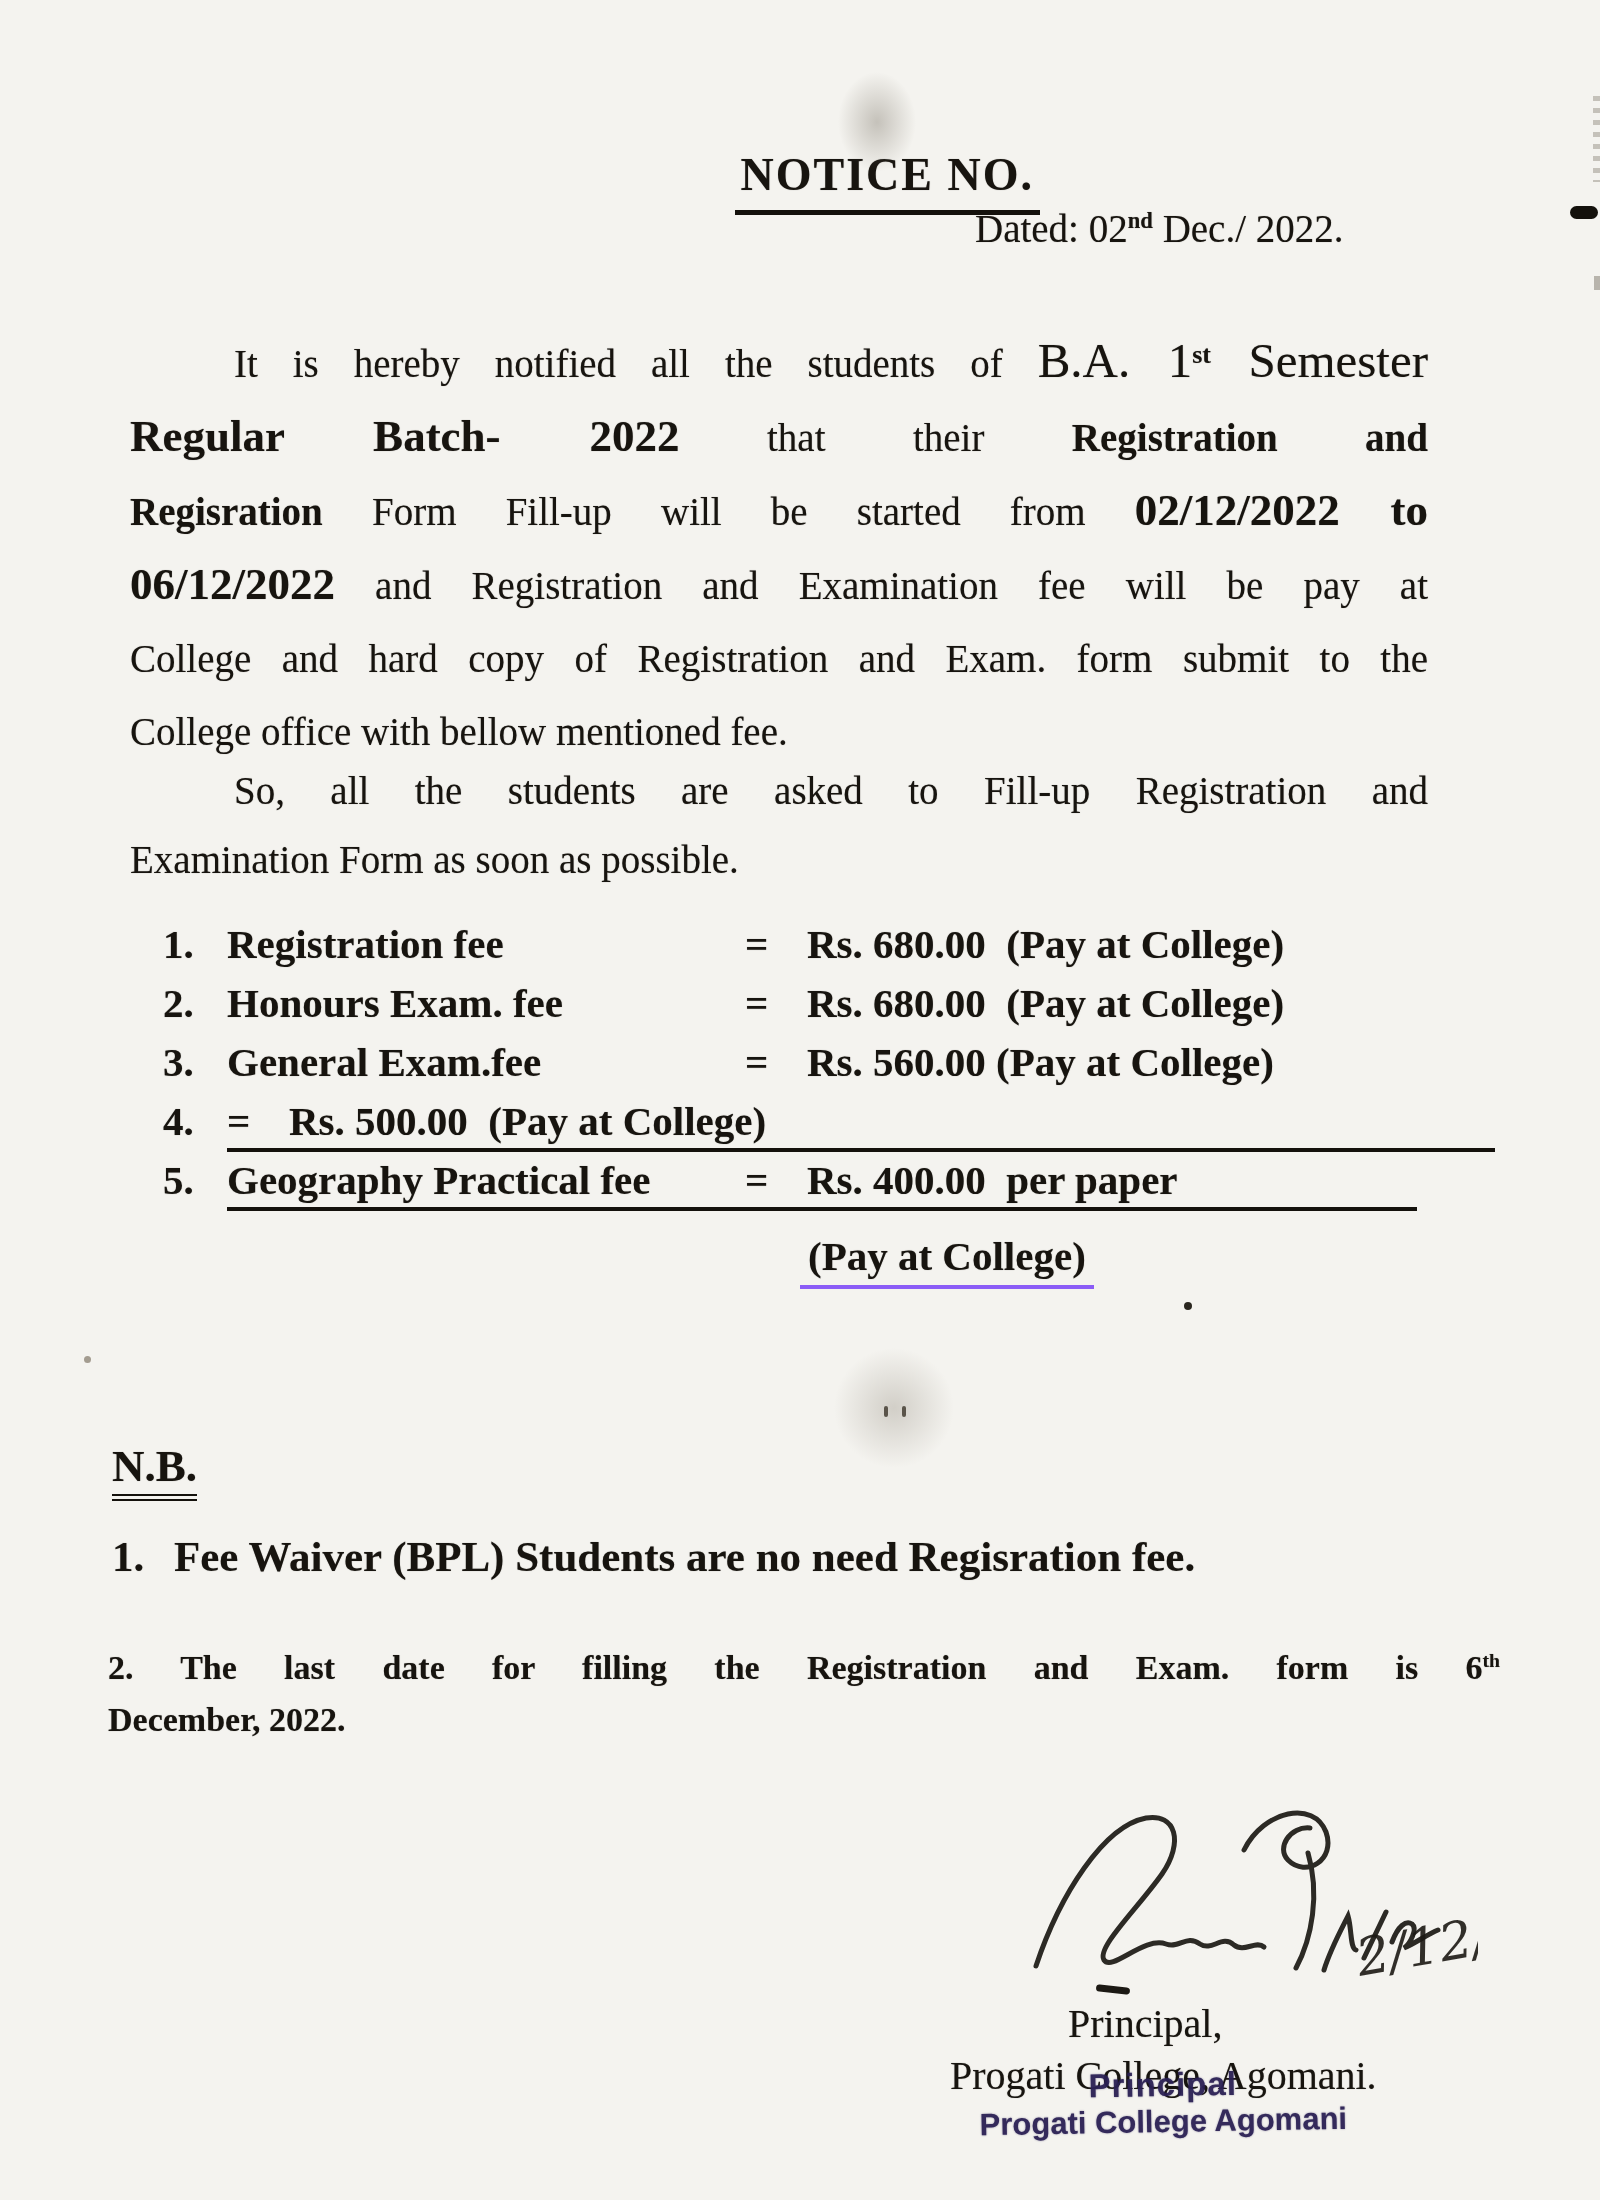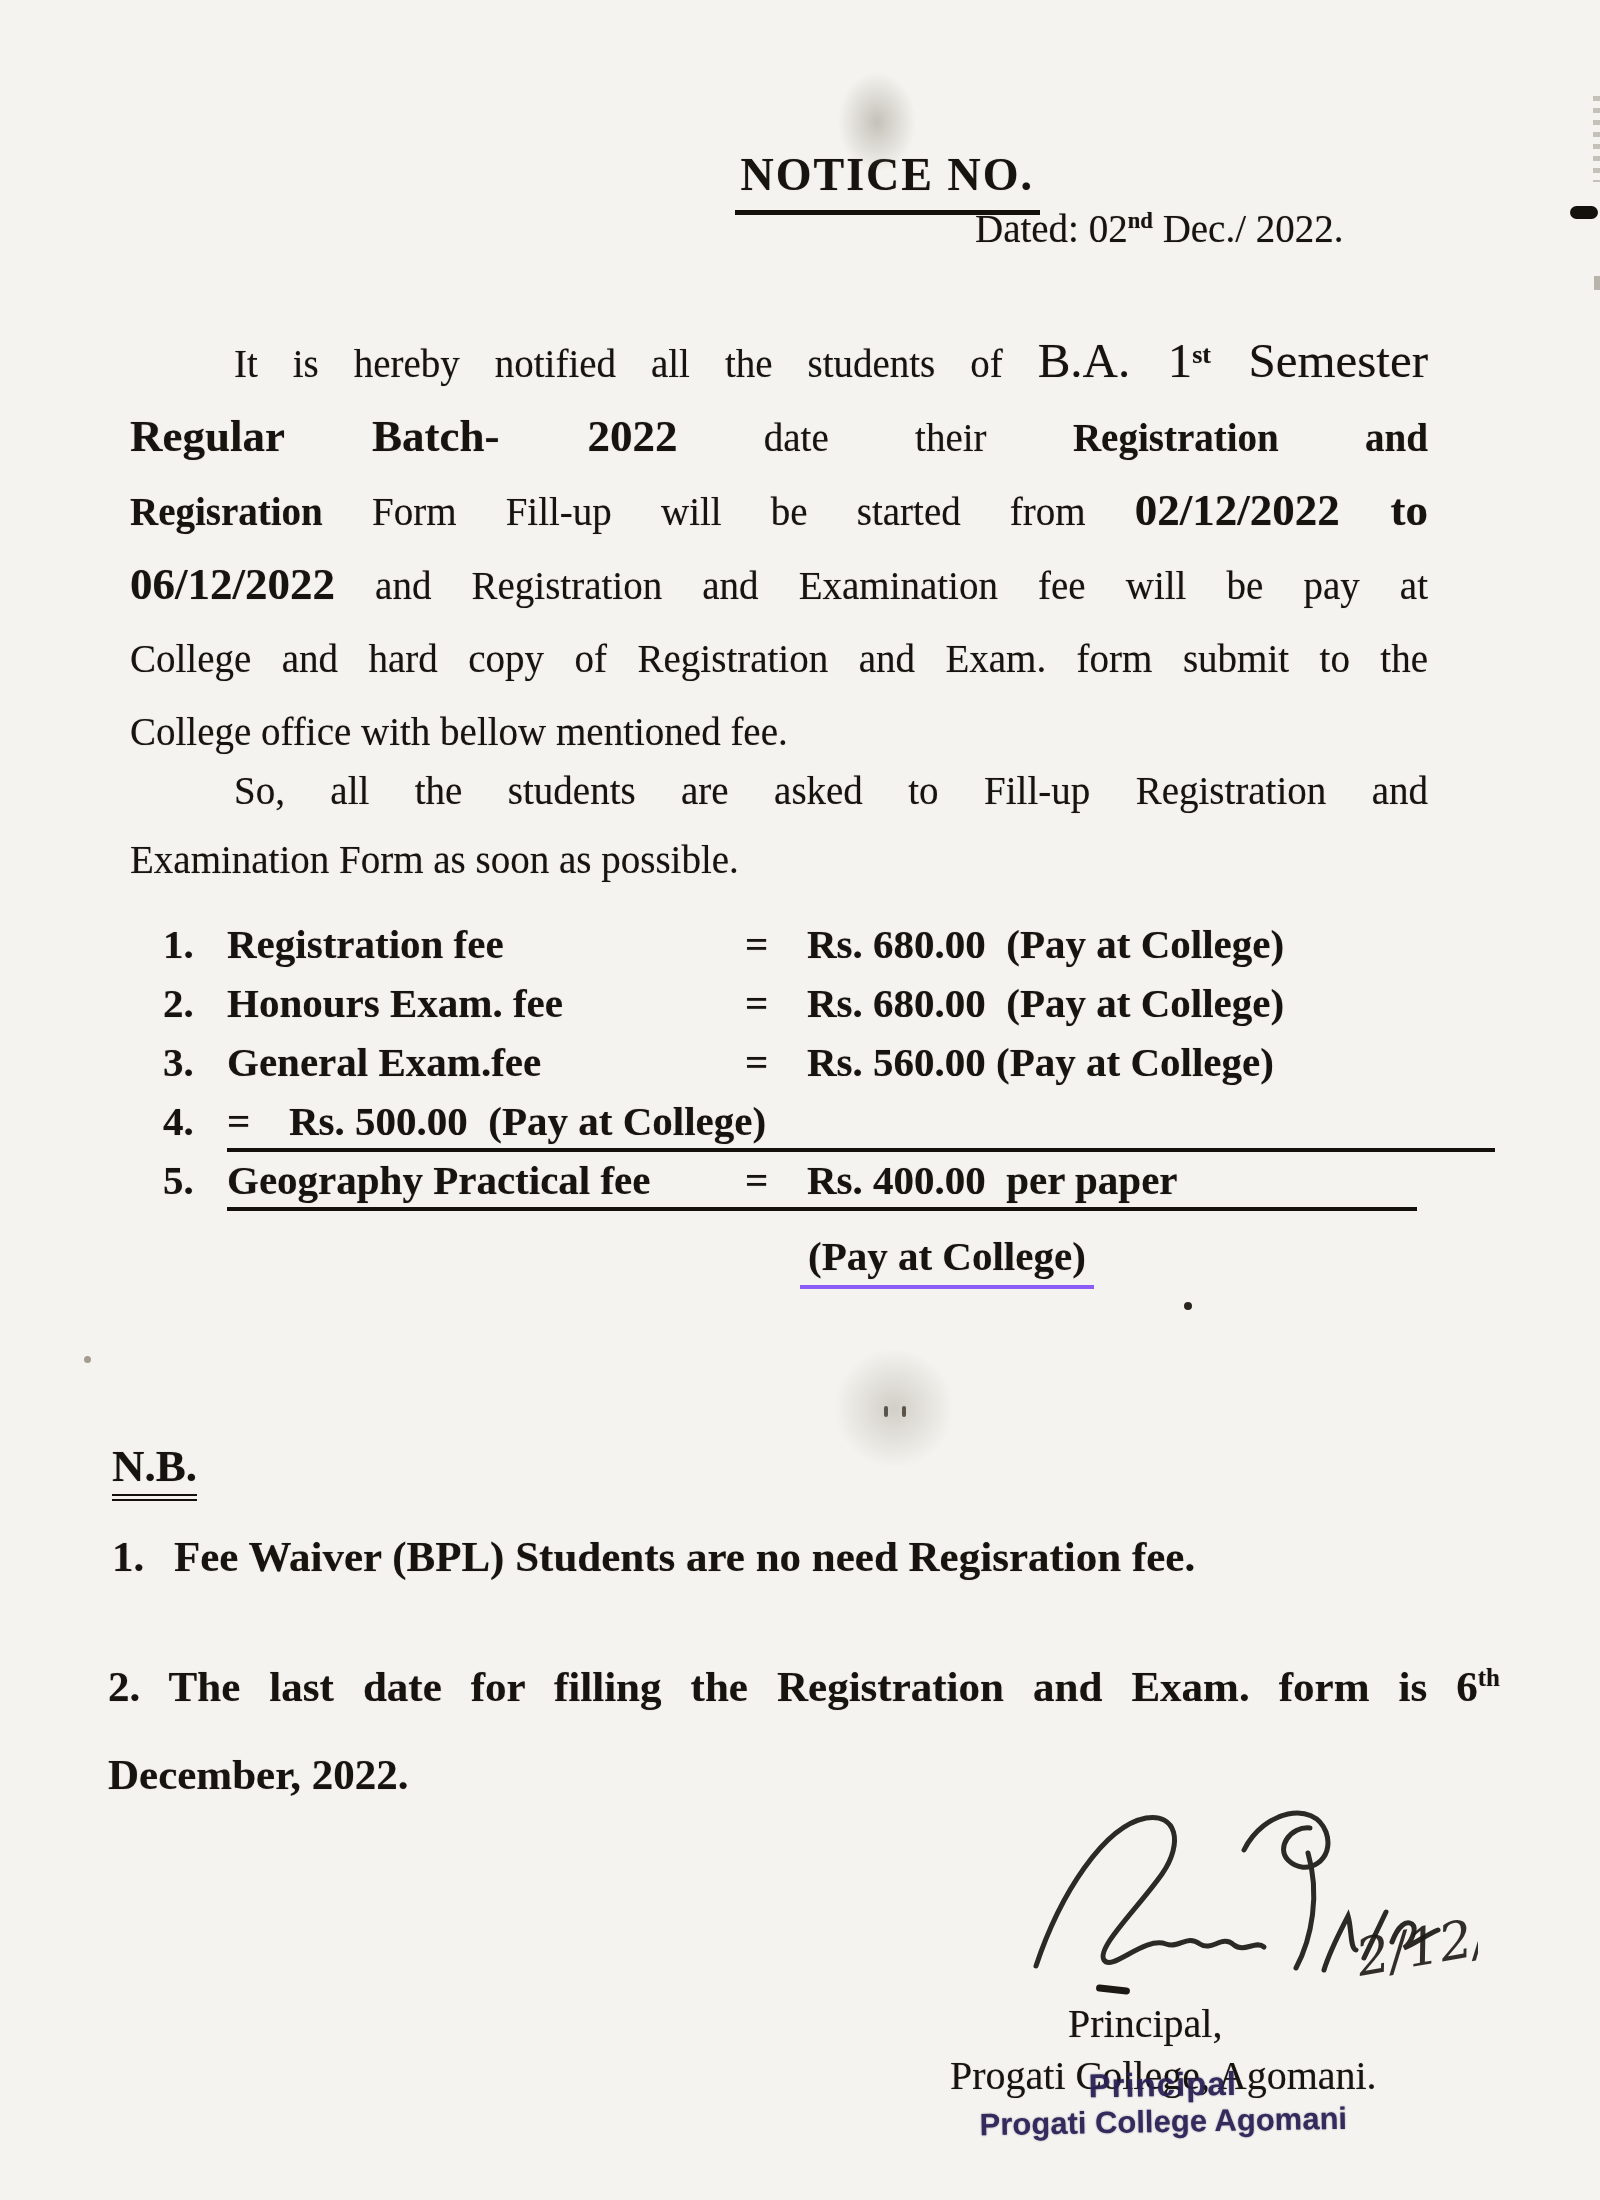--- a/index.html
+++ b/index.html
@@ -44,21 +44,21 @@
   .ulwrap.short { flex:none; width:1190px; }
   .pay-line {
     left:800px; top:1232px; font-size:41px; font-weight:700;
     border-bottom:4px solid #8b5cf6; padding:0 8px 5px 8px; white-space:pre;
   }
 
   
   .nb-head { left:112px; top:1440px; font-size:45px; font-weight:700; }
   .nb-head span { border-bottom:7px double #14110c; padding-bottom:3px; }
   .nb-item1 { left:112px; top:1532px; font-size:43px; font-weight:700; white-space:pre; }
-  .nb-item2 { left:108px; top:1634px; width:1392px; font-size:43px; font-weight:700; line-height:88px; }
+  .nb-item2 { left:108px; top:1634px; width:1392px; font-size:34px; font-weight:700; line-height:52px; }
 
   
   .sig-svg { left:1008px; top:1798px; }
   .sig-dash { left:1096px; top:1986px; width:34px; height:7px; background:#1c1914; border-radius:4px; transform:rotate(6deg); }
   .principal { left:1068px; top:2000px; font-size:40px; }
   .college { left:950px; top:2052px; font-size:40px; }
   .stamp {
     left:968px; top:2066px; width:390px; text-align:center;
     font-family:"Liberation Sans", sans-serif; font-weight:700;
     color:#2a2054; transform:rotate(-1deg); opacity:.95;
@@ -88,21 +88,21 @@
 <div class="page">
 
   <div class="abs title-wrap">
     <span class="title-text ink">NOTICE NO.</span>
   </div>
 
   <div class="abs dated ink"><span>Dated: 02</span><sup class="sp">nd</sup><span> Dec./ 2022.</span></div>
 
   <div class="abs para p1 ink">
     <div class="jl ind"><span>It is hereby notified all the students of </span><span class="big">B.A. 1</span><sup class="sp big" style="font-size:26px">st</sup><span class="big"> Semester</span></div>
-    <div class="jl"><span class="bigb">Regular Batch- 2022</span><span> date their </span><span class="b">Registration and</span></div>
+    <div class="jl"><span class="bigb">Regular Batch- 2022</span><span> that their </span><span class="b">Registration and</span></div>
     <div class="jl"><span class="b">Regisration</span><span> Form Fill-up will be started from </span><span class="bigb">02/12/2022 to</span></div>
     <div class="jl"><span class="bigb">06/12/2022</span><span> and Registration and Examination fee will be pay at</span></div>
     <div class="jl">College and hard copy of Registration and Exam. form submit to the</div>
     <div>College office with bellow mentioned fee.</div>
   </div>
 
   <div class="abs para p2 ink">
     <div class="jl ind">So, all the students are asked to Fill-up Registration and</div>
     <div>Examination Form as soon as possible.</div>
   </div>

